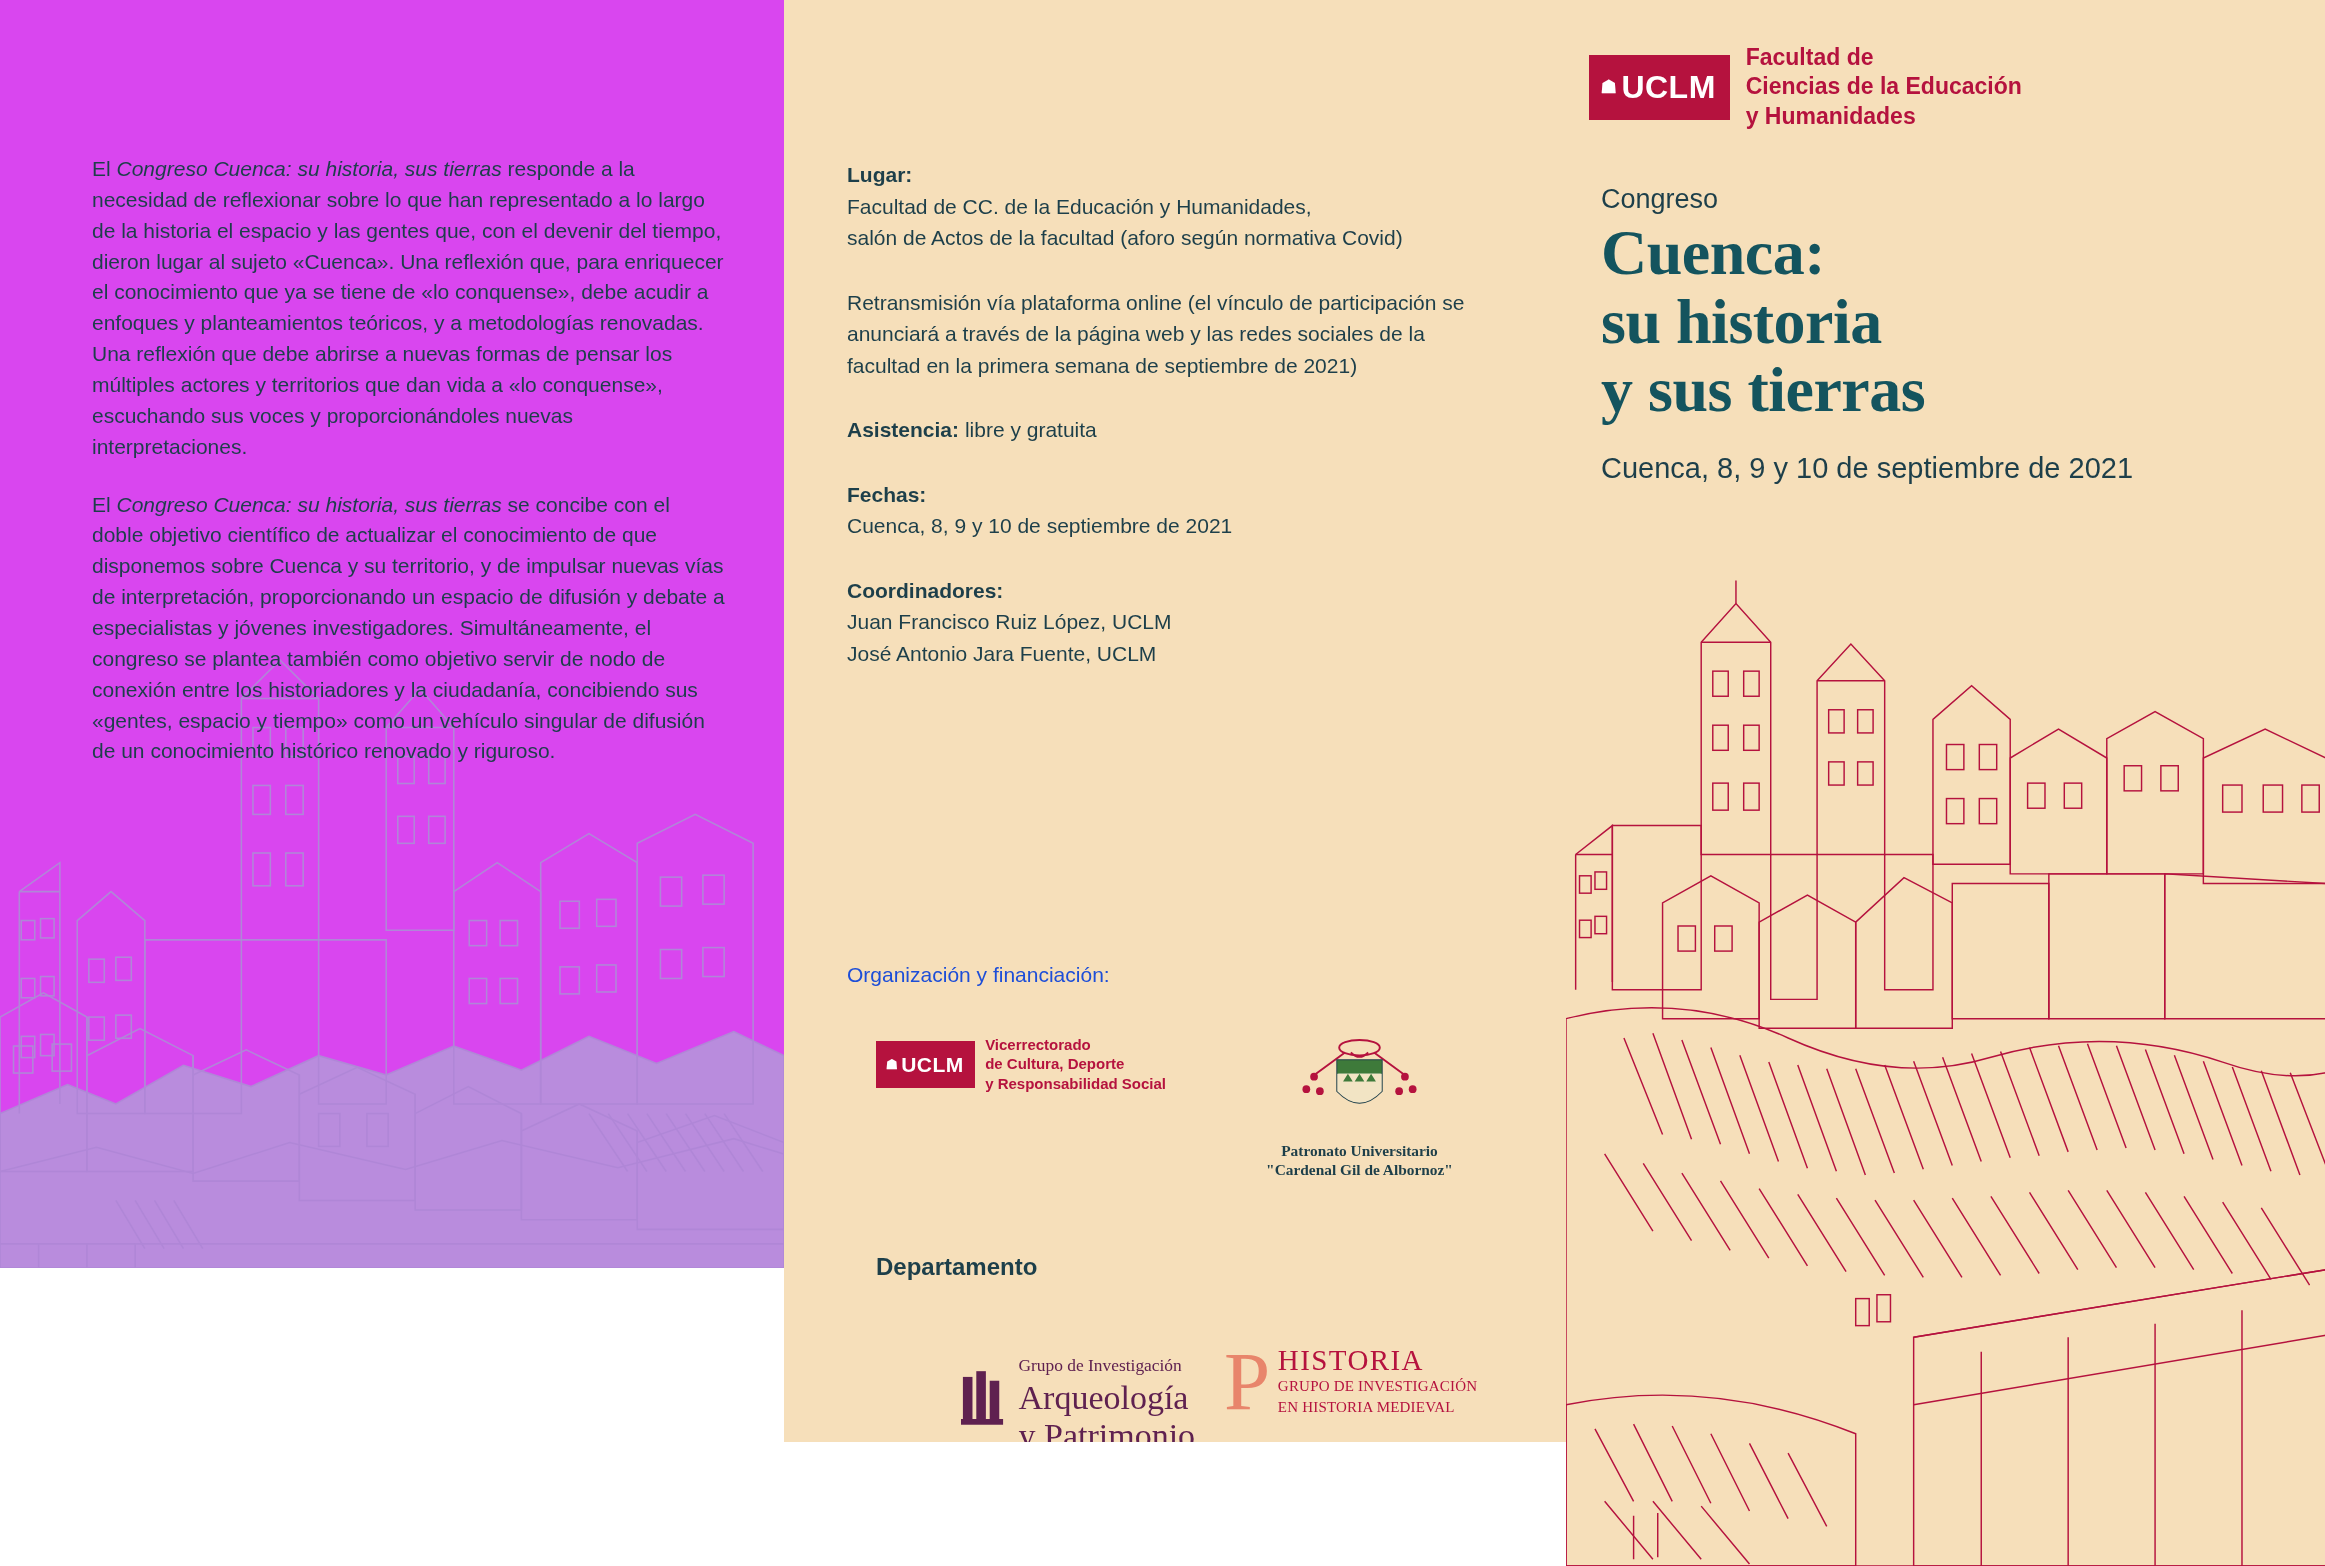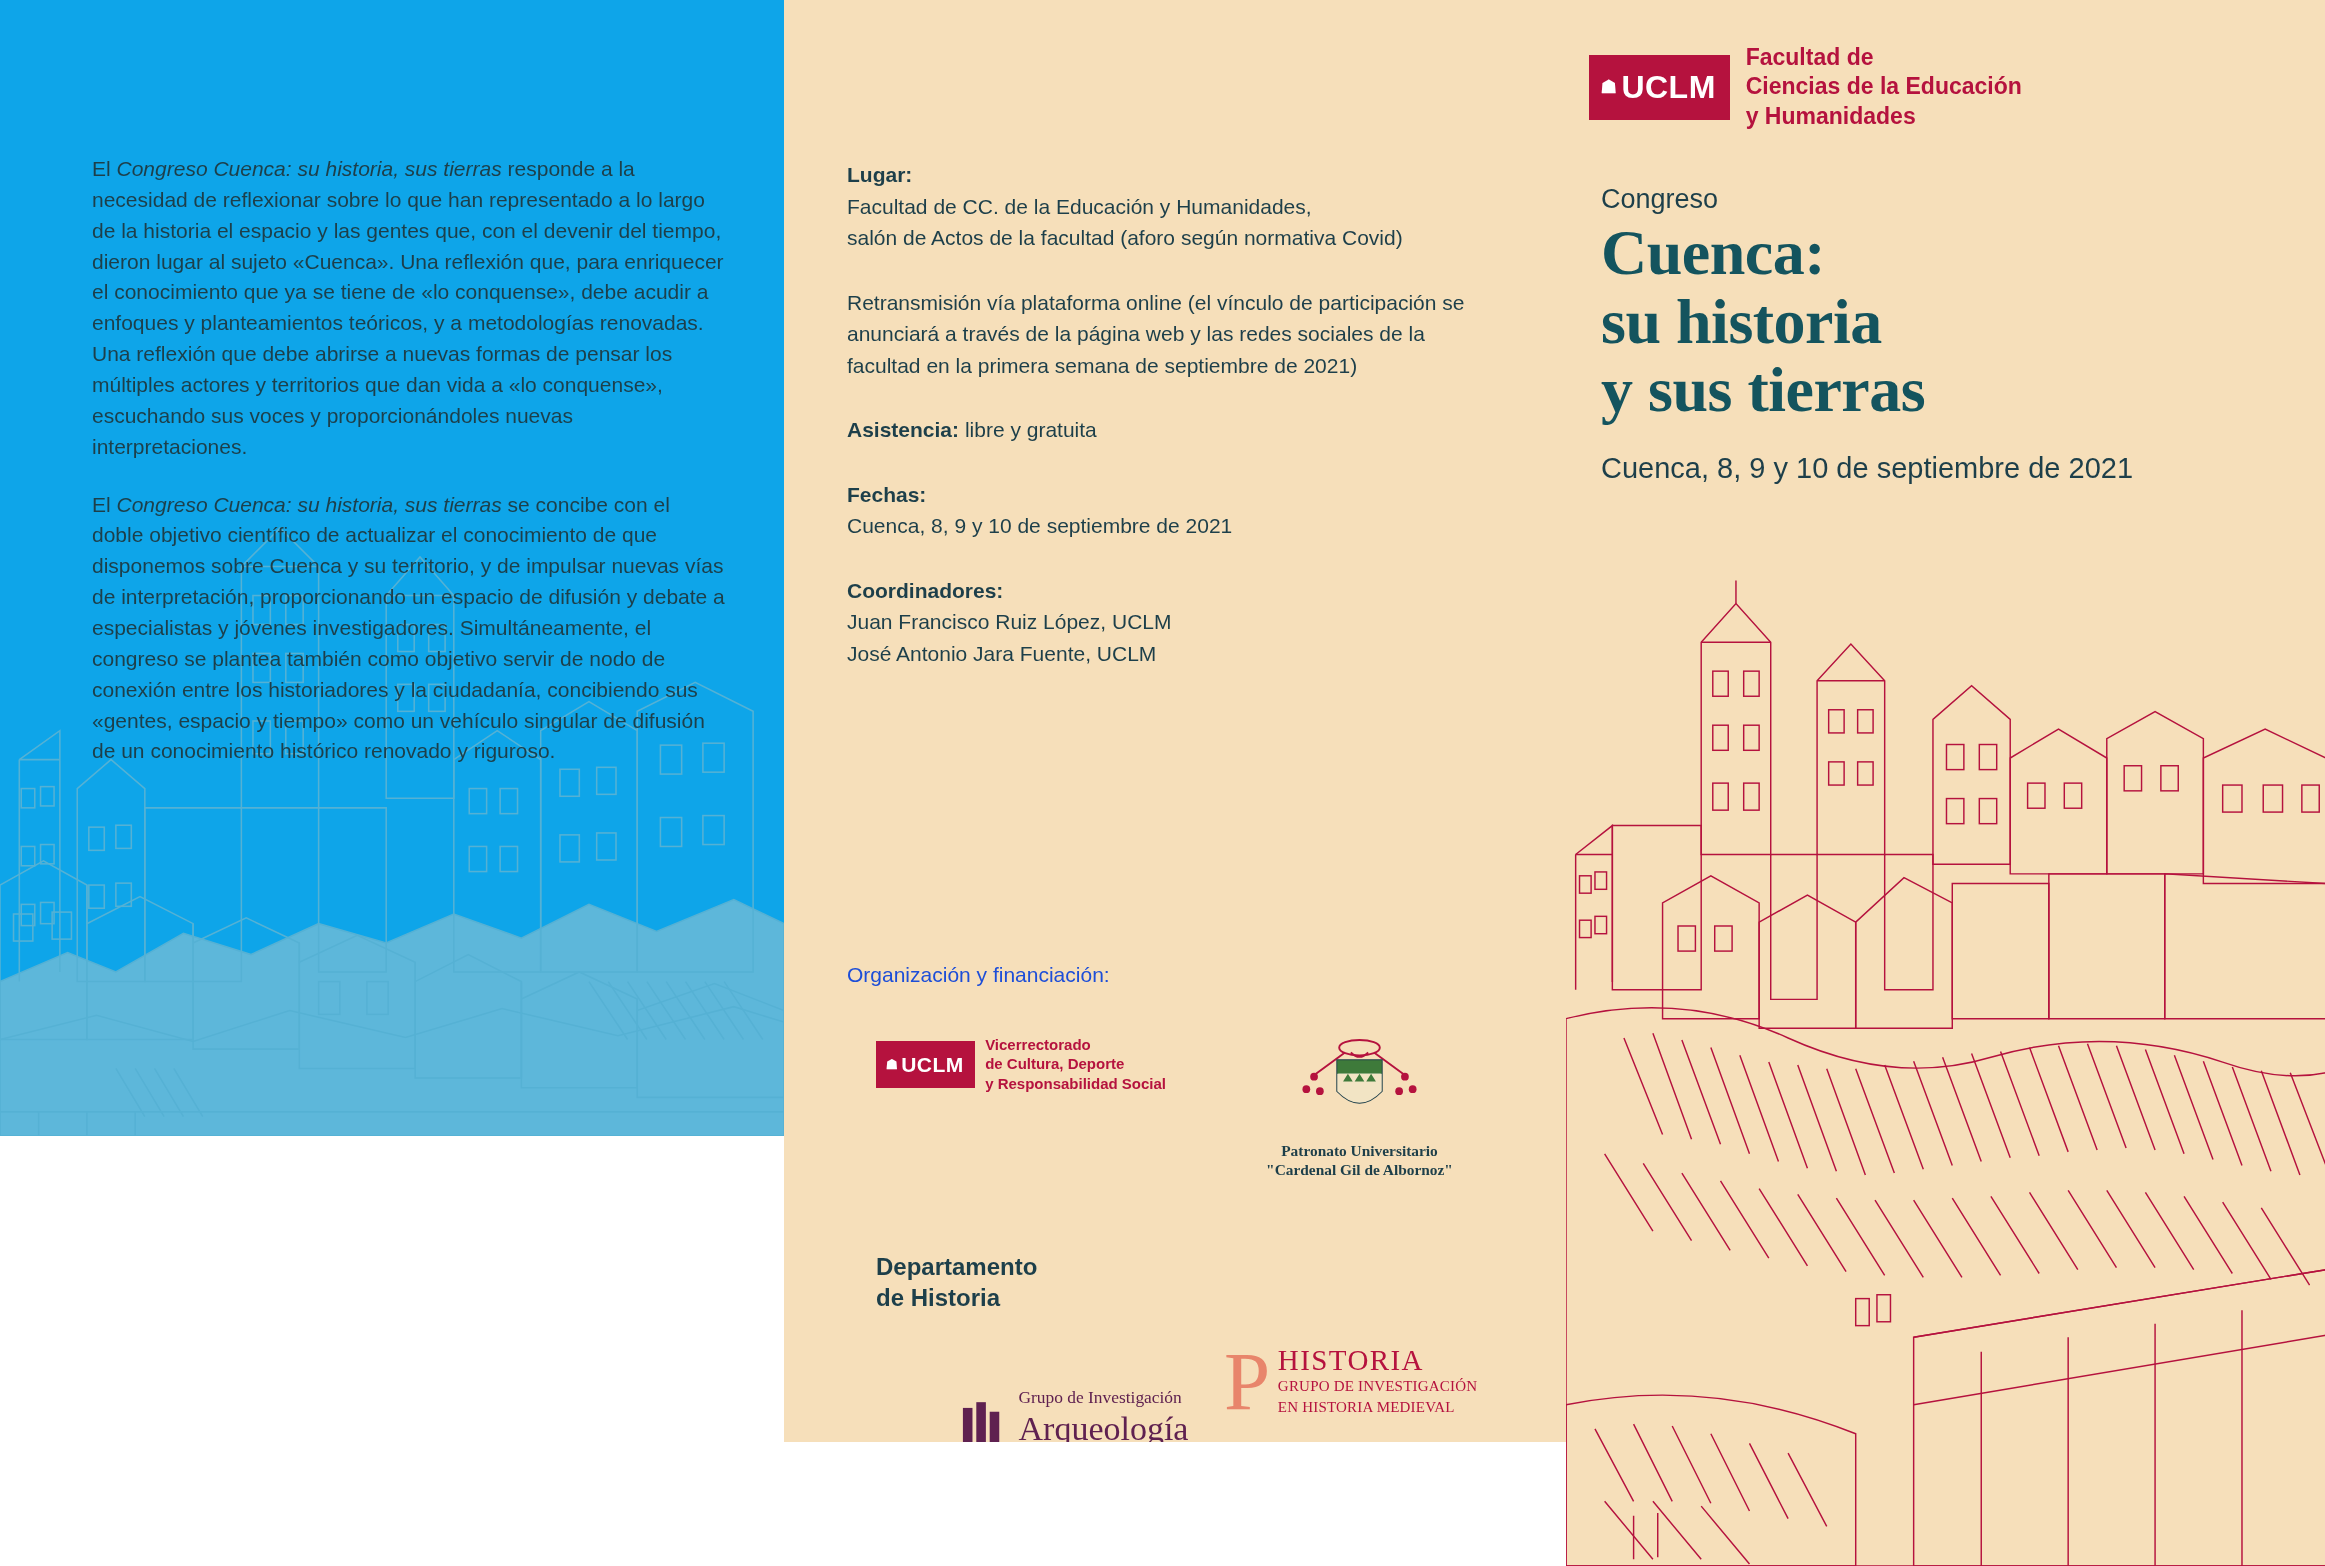--- a/index.html
+++ b/index.html
@@ -19,22 +19,22 @@
     height: 1566px;
     display: flex;
     flex-direction: row;
     overflow: hidden;
   }
 
   
   .panel-left {
     position: relative;
     width: 784px;
-    height: 1136px;
-    background: #0ea5e9;
+    height: 1268px;
+    background: #d946ef;
     overflow: hidden;
     flex: 0 0 784px;
   }
   .panel-left .skyline {
     position: absolute;
     left: 0;
     bottom: 0;
     width: 784px;
     height: 830px;
     opacity: 0.55;
@@ -424,21 +424,20 @@
             </svg>
             <div class="patronato-text">
               <div>Patronato Universitario</div>
               <div>"Cardenal Gil de Albornoz"</div>
             </div>
           </div>
         </div>
 
         <div class="dept">
           <div>Departamento</div>
-          <div>de Historia</div>
         </div>
 
         <div class="poridad">
           <div class="poridad-mark">P</div>
           <div class="poridad-text">
             <div class="p-title">HISTORIA</div>
             <div class="p-sub">GRUPO DE INVESTIGACIÓN</div>
             <div class="p-sub">EN HISTORIA MEDIEVAL</div>
           </div>
         </div>

